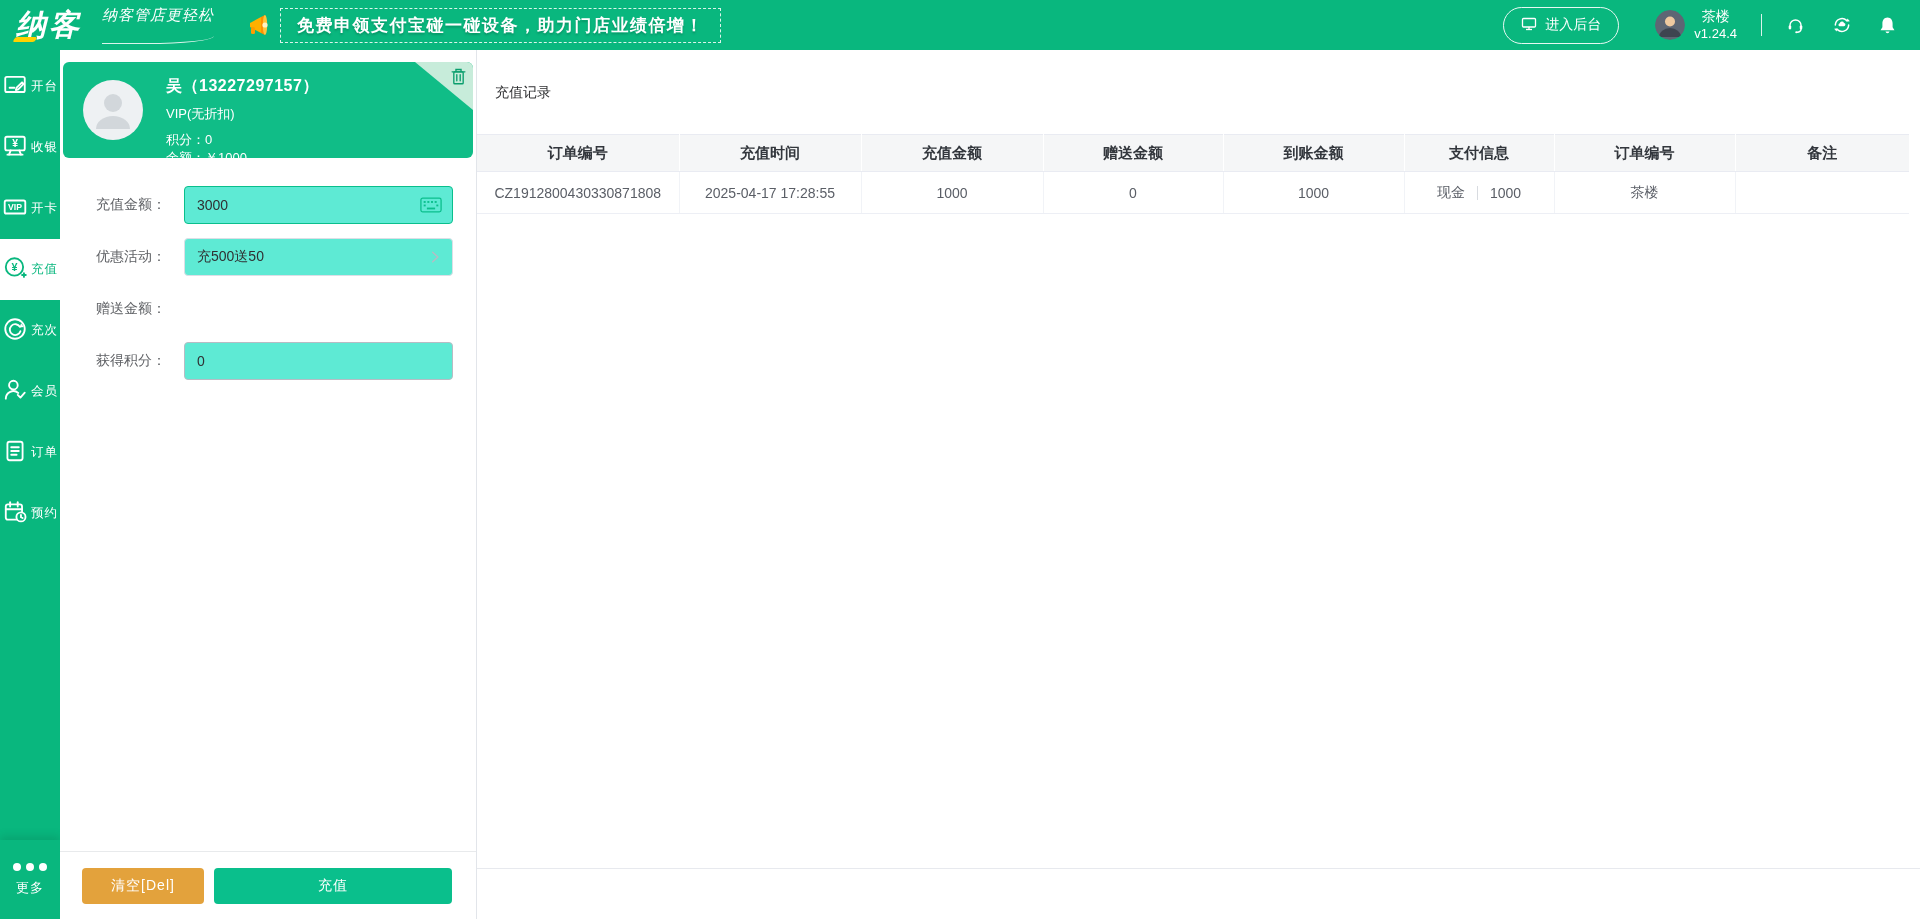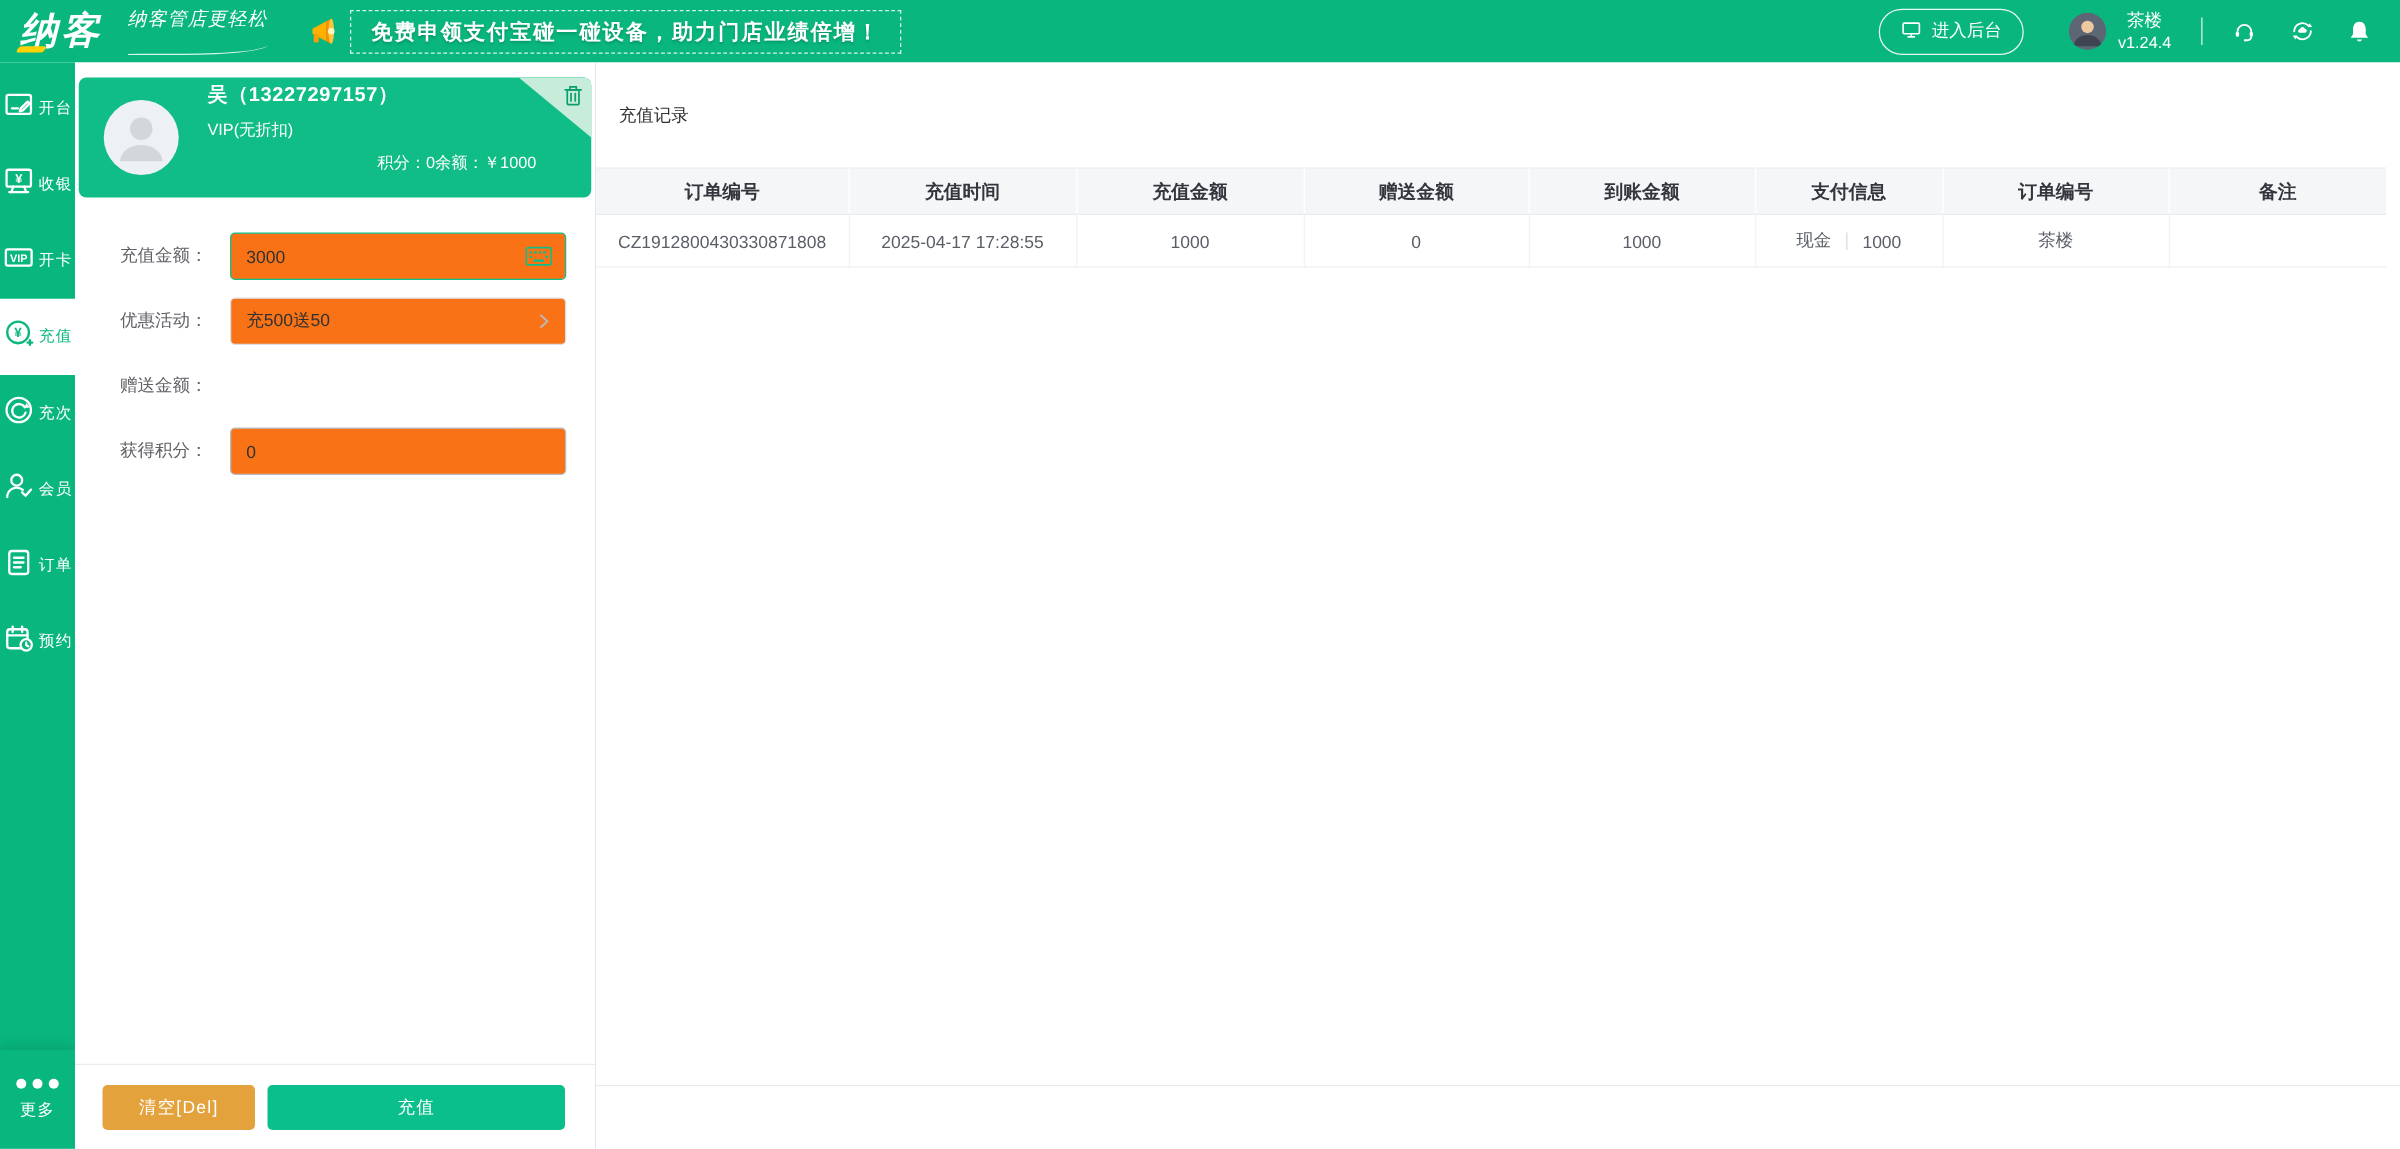--- a/index.html
+++ b/index.html
@@ -33,32 +33,32 @@
   .side-item.active { background:#fff; color:var(--active_text,#09b77e); }
   .side-more { position:absolute; bottom:0; left:0; width:60px; height:79px; background:var(--brand,#09b77e); box-shadow:0 -4px 8px rgba(0,60,40,.15); display:flex; flex-direction:column; align-items:center; justify-content:center; gap:8px; color:#fff; cursor:pointer; }
   .dots { display:flex; gap:5px; }
   .dots span { width:8px; height:8px; border-radius:50%; background:#fff; }
   .side-more .lbl { font-size:13px; letter-spacing:1px; }
 
   
   .panel { width:417px; background:#fff; border-right:1px solid #e2e5ea; position:relative; flex:0 0 auto; }
   .member-card { position:relative; margin:12px 3px 0 3px; height:96px; background:var(--card_green,#10bd87); border-radius:6px; overflow:hidden; color:#fff; }
   .mc-avatar { position:absolute; left:20px; top:18px; width:60px; height:60px; border-radius:50%; background:#eef1f3; display:flex; align-items:center; justify-content:center; }
-  .mc-info { position:absolute; left:103px; top:4px; right:14px; }
+  .mc-info { position:absolute; left:103px; top:14px; right:14px; }
   .mc-name { font-size:16px; font-weight:bold; letter-spacing:.5px; }
   .mc-level { font-size:13px; margin-top:8px; }
-  .mc-stats { display:flex; justify-content:flex-end; margin-top:8px; font-size:13px; padding-right:30px; }
+  .mc-stats { display:flex; justify-content:flex-start; margin-top:8px; font-size:13px; padding-right:30px;flex-direction:column; }
   .corner { position:absolute; top:0; right:0; width:58px; height:48px; background:#c7ecda; clip-path:polygon(0 0,100% 0,100% 100%); cursor:pointer; }
   .corner svg { position:absolute; top:5px; right:6px; }
 
   
   .form { margin-top:28px; }
   .form-row { display:flex; align-items:center; height:38px; margin-bottom:14px; }
   .form-label { width:106px; text-align:right; font-size:14px; color:#606266; flex:0 0 auto; }
-  .form-input { margin-left:18px; width:269px; height:38px; border:1px solid #dcdfe6; border-radius:4px; display:flex; align-items:center; padding:0 12px; font-size:14px; color:#303133; position:relative; background:#f97316; }
+  .form-input { margin-left:18px; width:269px; height:38px; border:1px solid #dcdfe6; border-radius:4px; display:flex; align-items:center; padding:0 12px; font-size:14px; color:#303133; position:relative; background:#5eead4; }
   .form-input.focused { border-color:var(--button_green,#0abf8c); }
   .form-input.darker { border-color:#b7bcc4; }
   .fi-right { position:absolute; right:10px; top:0; bottom:0; display:flex; align-items:center; }
 
   
   .panel-footer { position:absolute; left:0; right:0; bottom:0; height:68px; border-top:1px solid #e8eaec; display:flex; align-items:flex-start; padding:16px 24px 0 22px; gap:10px; background:#fff; }
   .btn { height:36px; border:none; border-radius:4px; color:#fff; font-size:14px; letter-spacing:1px; cursor:pointer; font-family:inherit; }
   .btn-clear { width:122px; background:var(--clear_orange,#e3a23c); }
   .btn-recharge { flex:1; background:var(--button_green,#0abf8c); }
 

